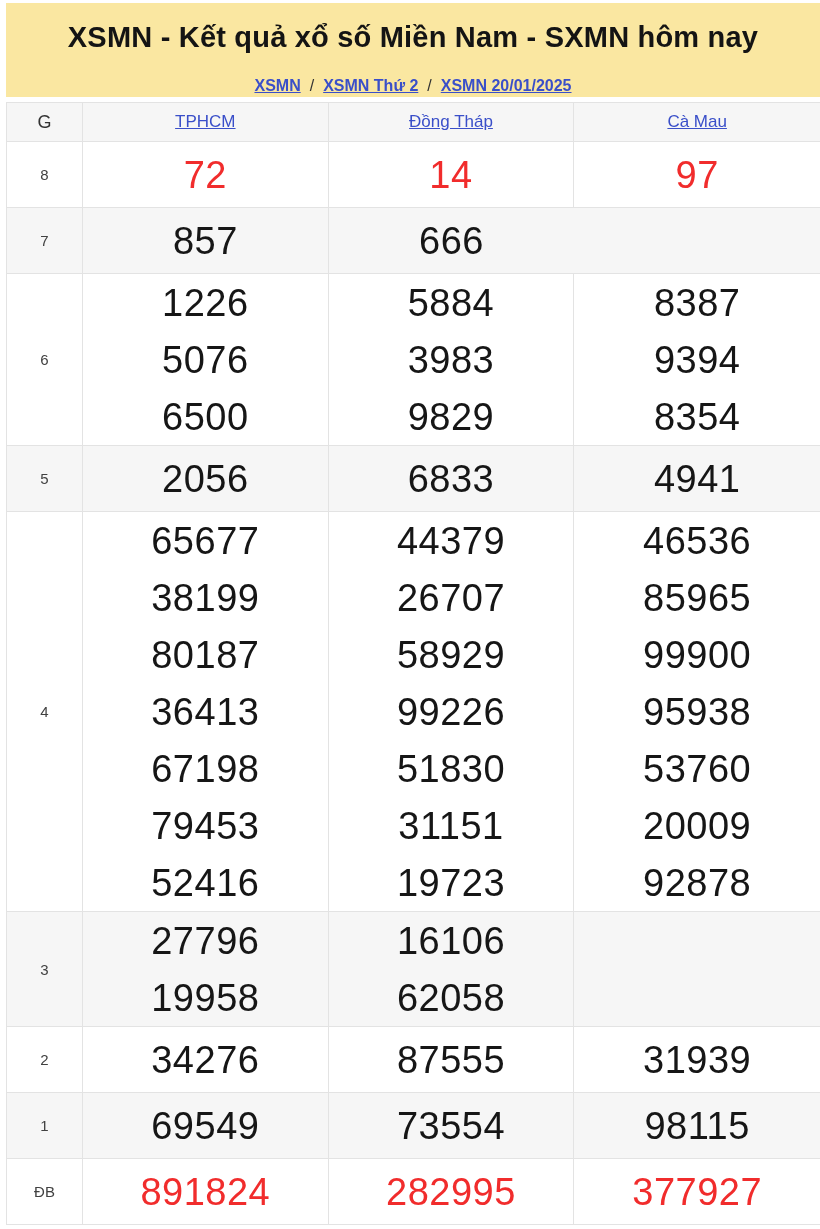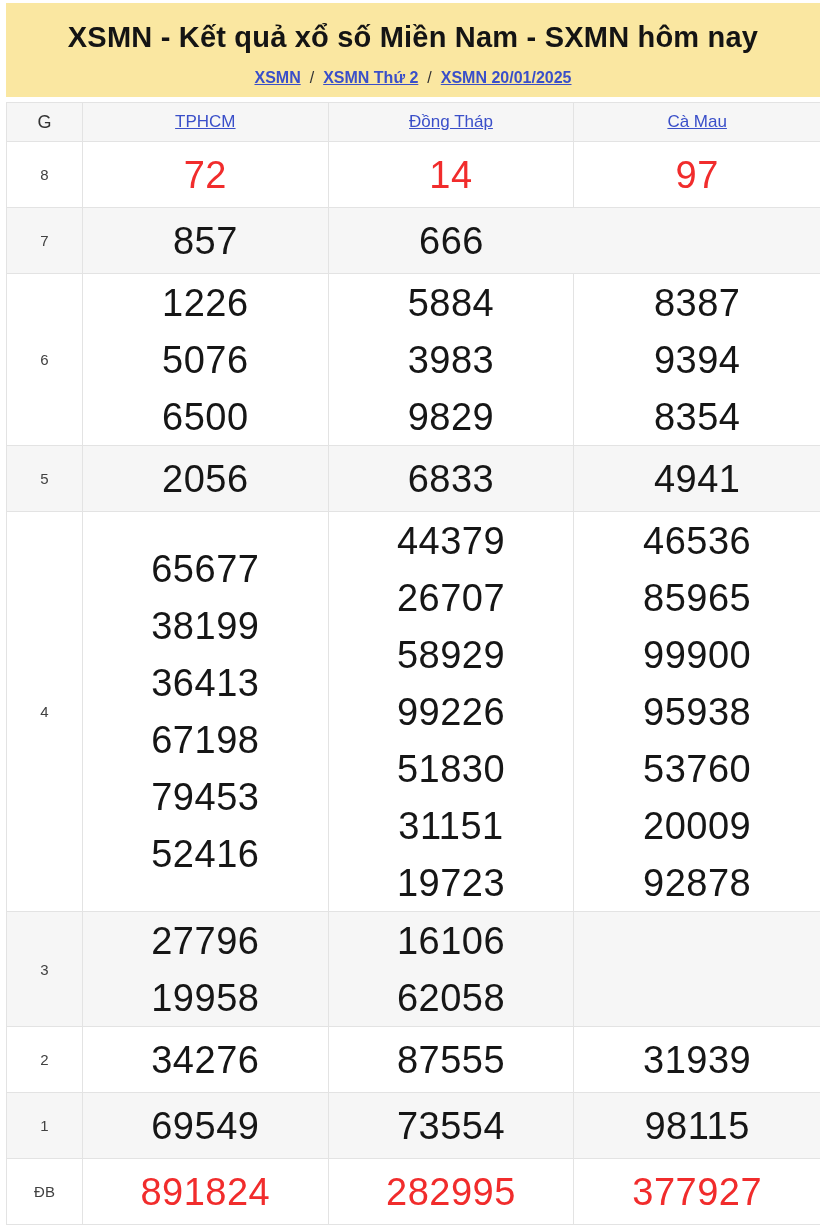--- a/index.html
+++ b/index.html
@@ -14,21 +14,21 @@
 
   
   .header-panel {
     width: 814px; height: 94px;
     background: #fae7a1;
     display: flex; flex-direction: column;
     align-items: center; justify-content: center;
     gap: 7px;
   }
   .page-title {
-    margin: 8px;
+    margin: 16px;
     font-size: 29px; font-weight: bold;
     color: #141414;
     letter-spacing: 0.2px;
     white-space: nowrap;
   }
   .breadcrumb {
     display: flex; align-items: center; gap: 9px;
     font-size: 16px; font-weight: bold; color: #222;
   }
   .breadcrumb a {
@@ -146,20 +146,21 @@
           </div>
           <div class="cell num-cell">
             <div class="num">4941</div>
           </div>
         </div>
         <div class="t-row body-row">
           <div class="cell label-cell">4</div>
           <div class="cell num-cell">
             <div class="num">65677</div>
             <div class="num">38199</div>
+            <div class="num">80187</div>
             <div class="num">36413</div>
             <div class="num">67198</div>
             <div class="num">79453</div>
             <div class="num">52416</div>
           </div>
           <div class="cell num-cell">
             <div class="num">44379</div>
             <div class="num">26707</div>
             <div class="num">58929</div>
             <div class="num">99226</div>

